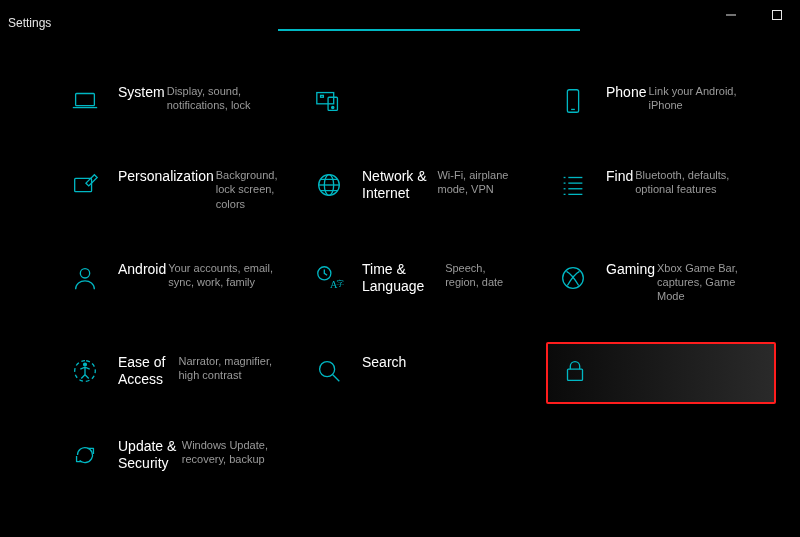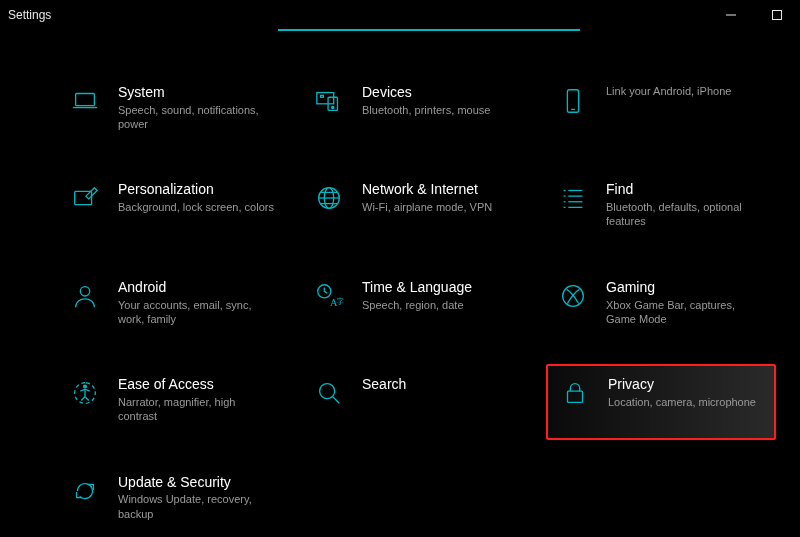--- a/index.html
+++ b/index.html
@@ -18,21 +18,21 @@
     background:var(--bg);
     color:var(--fg);
     font-family:"Segoe UI","Segoe UI Variable",-apple-system,Helvetica,Arial,sans-serif;
     overflow:hidden;
     position:relative;
   }
   
   .titlebar{
     height:30px;
     display:flex;
-    align-items:center;
+    align-items:flex-end;
     padding:0 8px;
   }
   .titlebar-title{
     font-size:12px;
     color:#e6e6e6;
   }
   .win-controls{
     position:absolute;
     top:0;
     right:0;
@@ -82,21 +82,21 @@
     height:34px;
     flex:0 0 34px;
     display:flex;
     align-items:center;
     justify-content:center;
     color:var(--accent);
   }
   .tile-icon svg{width:30px;height:30px;stroke:currentColor;fill:none;stroke-width:1.4;}
   .tile-text{
     display:flex;
-    flex-direction:column;
+    flex-direction:row;
     gap:2px;
     min-width:0;
   }
   .tile-title{
     font-size:14px;
     color:var(--fg);
     line-height:1.2;
   }
   .tile-desc{
     font-size:11px;
@@ -136,47 +136,44 @@
 
   <div class="tile">
     <span class="tile-icon">
       <svg viewBox="0 0 32 32">
           <rect x="6" y="8" width="20" height="13" rx="1"></rect>
           <path d="M3 23 h26"></path>
         </svg>
     </span>
     <div class="tile-text">
       <span class="tile-title">System</span>
-      <span class="tile-desc">Speech, sound, notifications, power</span>
+      <span class="tile-desc">Display, sound, notifications, lock</span>
     </div>
   </div>
 
   <div class="tile">
     <span class="tile-icon">
       <svg viewBox="0 0 32 32">
           <rect x="3" y="7" width="18" height="12"></rect>
           <rect x="15" y="12" width="10" height="14" rx="1"></rect>
           <circle cx="20" cy="23" r="1.2" fill="currentColor"></circle>
           <rect x="7" y="10" width="3" height="2"></rect>
         </svg>
     </span>
-    <div class="tile-text">
-      <span class="tile-title">Devices</span>
-      <span class="tile-desc">Bluetooth, printers, mouse</span>
-    </div>
   </div>
 
   <div class="tile">
     <span class="tile-icon">
       <svg viewBox="0 0 32 32">
           <rect x="10" y="4" width="12" height="24" rx="2"></rect>
           <line x1="14" y1="25" x2="18" y2="25"></line>
         </svg>
     </span>
     <div class="tile-text">
+      <span class="tile-title">Phone</span>
       <span class="tile-desc">Link your Android, iPhone</span>
     </div>
   </div>
 
   <div class="tile">
     <span class="tile-icon">
       <svg viewBox="0 0 32 32">
           <rect x="5" y="9" width="18" height="14" rx="1"></rect>
           <path d="M17 14 l9 -9 l3 3 l-9 9 z"></path>
         </svg>
@@ -288,24 +285,20 @@
     </div>
   </div>
 
   <div class="tile highlight">
     <span class="tile-icon">
       <svg viewBox="0 0 32 32">
           <rect x="8" y="14" width="16" height="12" rx="1"></rect>
           <path d="M11 14 v-3 a5 5 0 0 1 10 0 v3"></path>
         </svg>
     </span>
-    <div class="tile-text">
-      <span class="tile-title">Privacy</span>
-      <span class="tile-desc">Location, camera, microphone</span>
-    </div>
   </div>
 
   <div class="tile">
     <span class="tile-icon">
       <svg viewBox="0 0 32 32">
           <path d="M8 16 a8 8 0 1 1 2.3 5.7"></path>
           <polyline points="7,17 7,23 13,23" stroke-linejoin="round"></polyline>
           <polyline points="25,15 25,9 19,9" stroke-linejoin="round"></polyline>
         </svg>
     </span>

